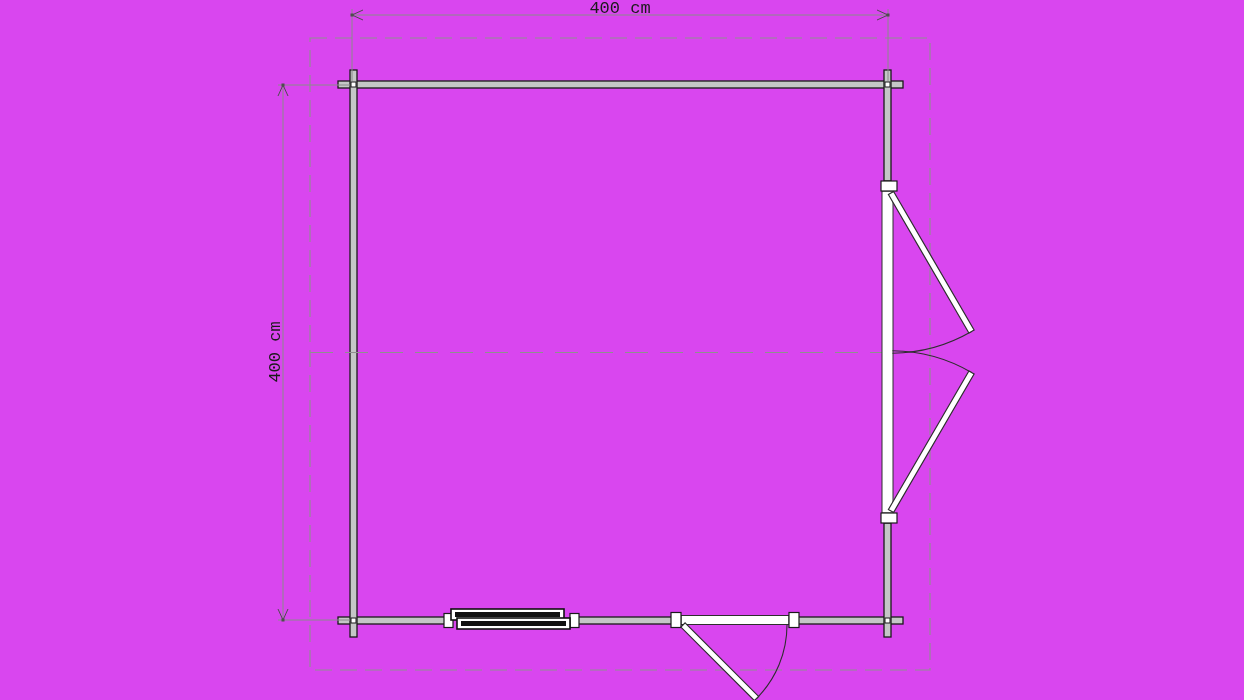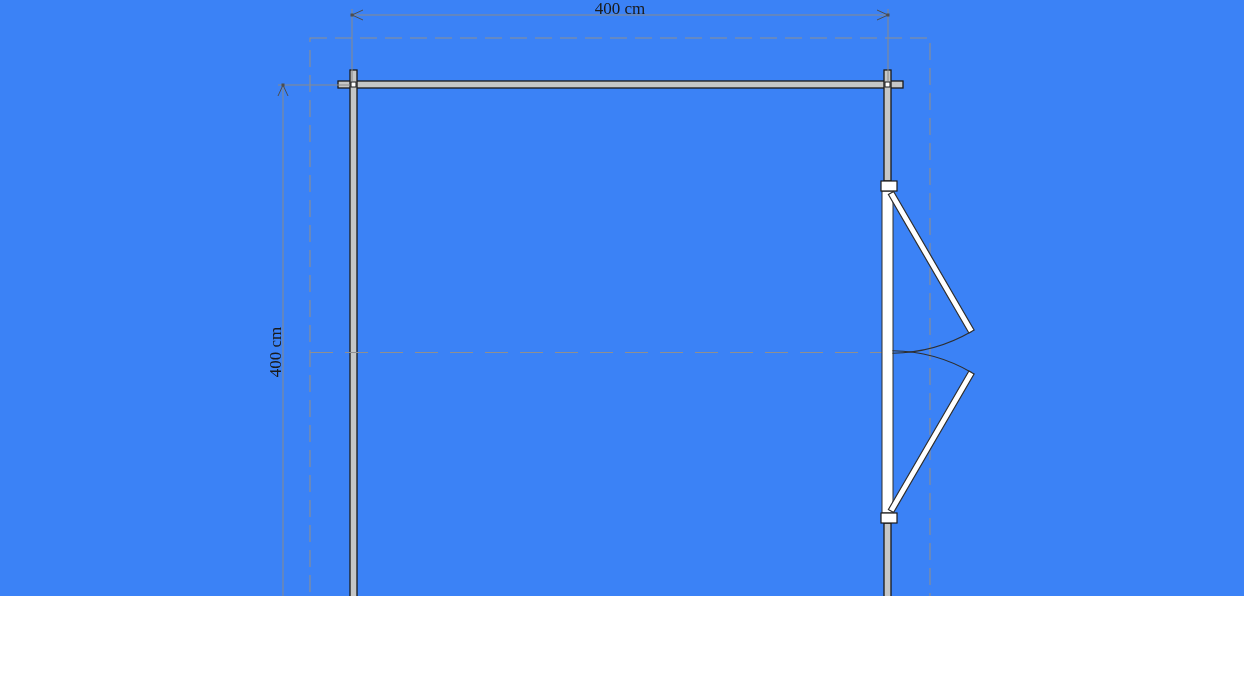--- a/index.html
+++ b/index.html
@@ -1,17 +1,17 @@
 <!DOCTYPE html>
 <html><head>
 <meta charset="utf-8">
 <style>
   html,body{margin:0;padding:0;background:#ffffff;}
-  .stage{position:relative;width:1244px;height:596px;background:#3b82f6;overflow:hidden;
-         font-family:Liberation Serif, serif;}
+  .stage{position:relative;width:1244px;height:700px;background:#d946ef;overflow:hidden;
+         font-family:Liberation Mono, monospace;}
   .plan-svg{position:absolute;left:0;top:0;}
   .dim-label{position:absolute;color:#1a1a1a;font-size:17px;line-height:17px;white-space:nowrap;}
   .dim-label.top{transform:translate(-50%,0);}
   .dim-label.left{transform:translate(-50%,-50%) rotate(-90deg);}
 </style>
 </head>
 <body>
 
 <div class="stage">
   <svg id="plan-svg" class="plan-svg" width="1244" height="700" viewBox="0 0 1244 700">

